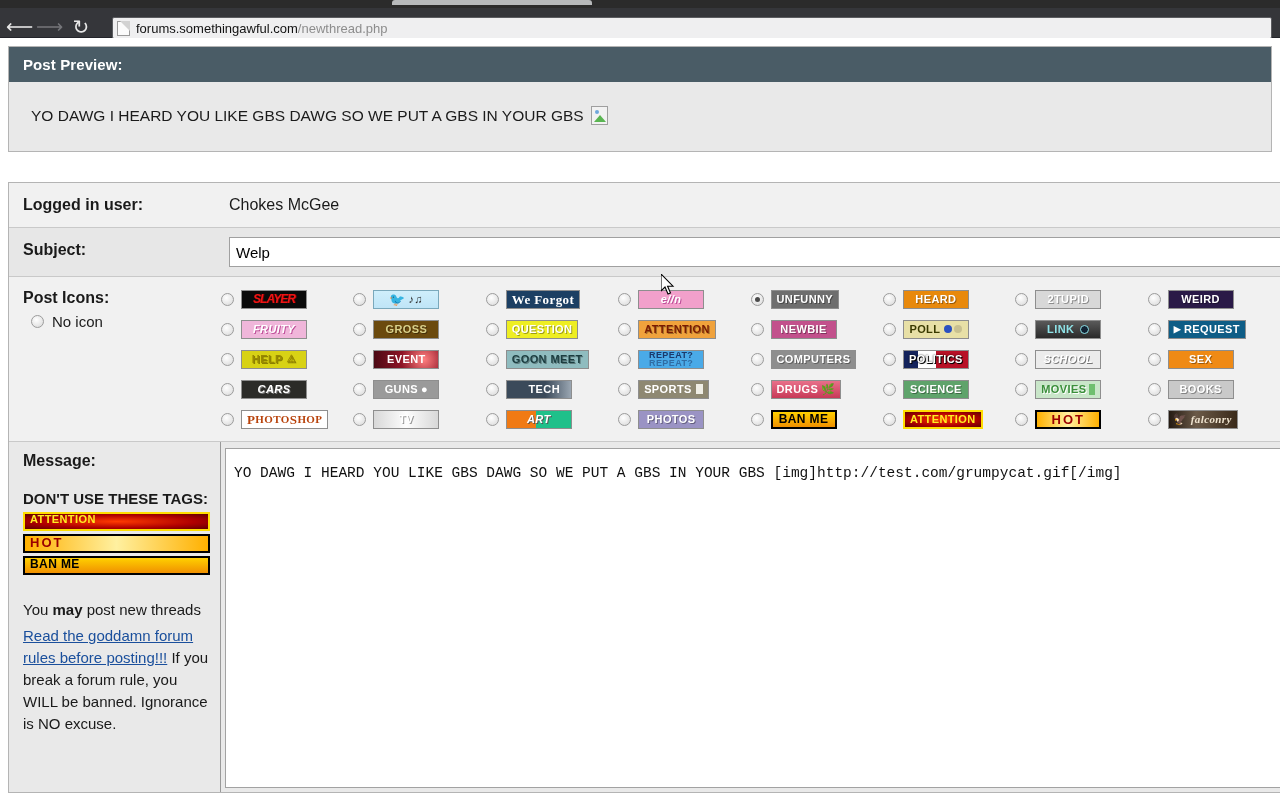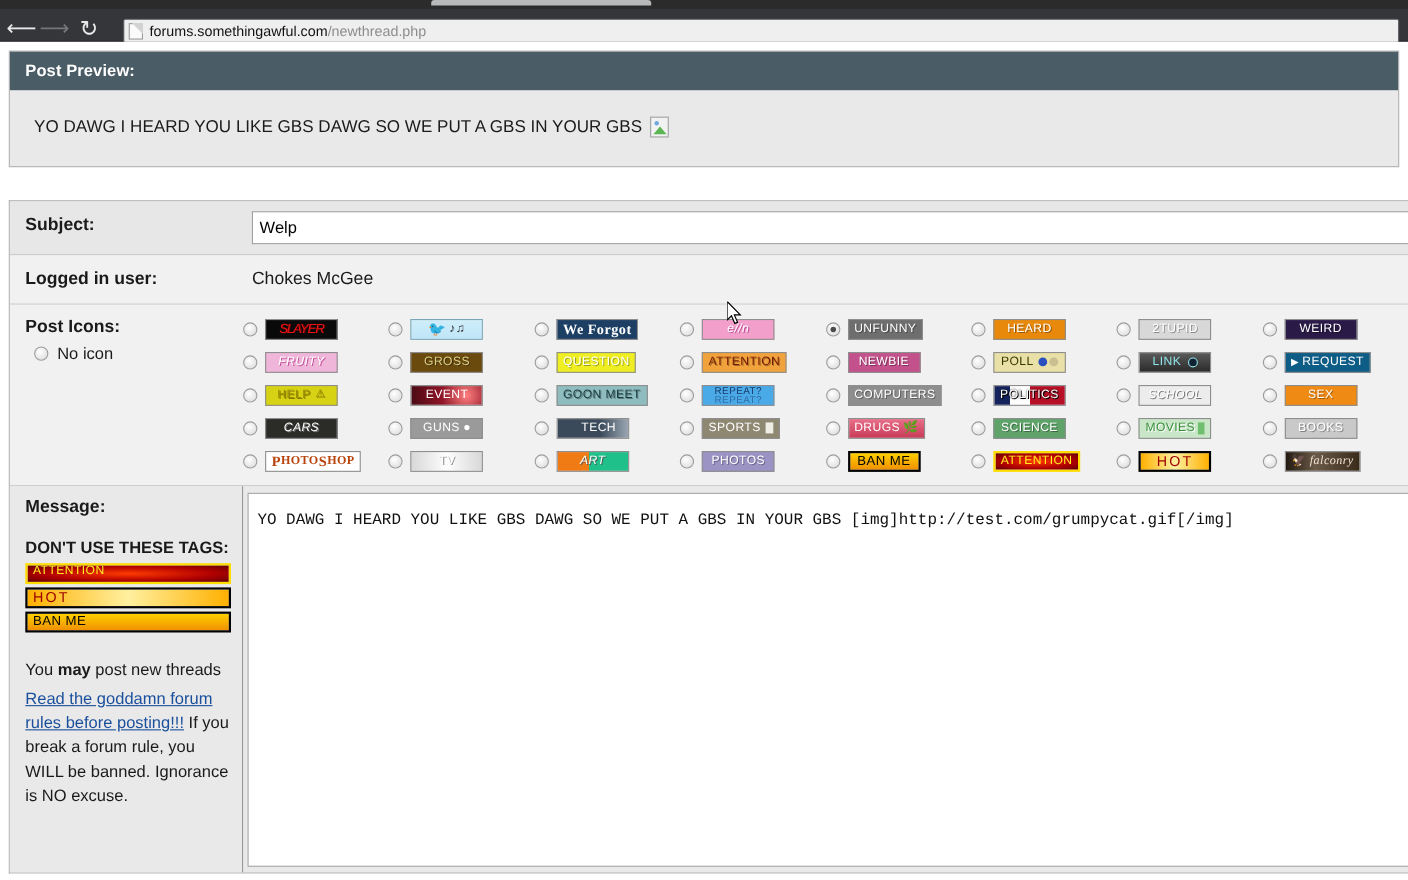--- a/index.html
+++ b/index.html
@@ -234,21 +234,21 @@
 
   
   .tag {
     display: inline-flex;
     align-items: center;
     justify-content: center;
     height: 19px;
     min-width: 66px;
     padding: 0 5px;
     font-size: 11px;
-    font-weight: normal;
+    font-weight: bold;
     font-family: "Liberation Sans", sans-serif;
     letter-spacing: .4px;
     border: 1px solid #8e8e8e;
     white-space: nowrap;
     overflow: hidden;
     line-height: 1;
     cursor: pointer;
     flex: 0 0 auto;
   }
 
@@ -345,30 +345,30 @@
   <div class="sa-panel">
     <div class="sa-bar">Post Preview:</div>
     <div id="preview-body">
       <span>YO DAWG I HEARD YOU LIKE GBS DAWG SO WE PUT A GBS IN YOUR GBS</span>
       <span id="broken-image-icon"></span>
     </div>
   </div>
 
   <div id="form-panel">
 
+    <div class="form-row">
+      <div class="form-label">Logged in user:</div>
+      <div class="form-value">Chokes McGee</div>
+    </div>
+
     <div class="form-row alt">
       <div class="form-label">Subject:</div>
       <div class="form-value" style="padding-top:9px;padding-bottom:9px;">
         <input id="subject-input" type="text" value="Welp" style="">
       </div>
-    </div>
-
-    <div class="form-row">
-      <div class="form-label">Logged in user:</div>
-      <div class="form-value">Chokes McGee</div>
     </div>
 
     <div class="form-row" id="icons-row">
       <div id="icons-label-cell">
         <div id="icons-title">Post Icons:</div>
         <div id="no-icon-row">
           <span class="radio"></span>
           <span>No icon</span>
         </div>
       </div>

